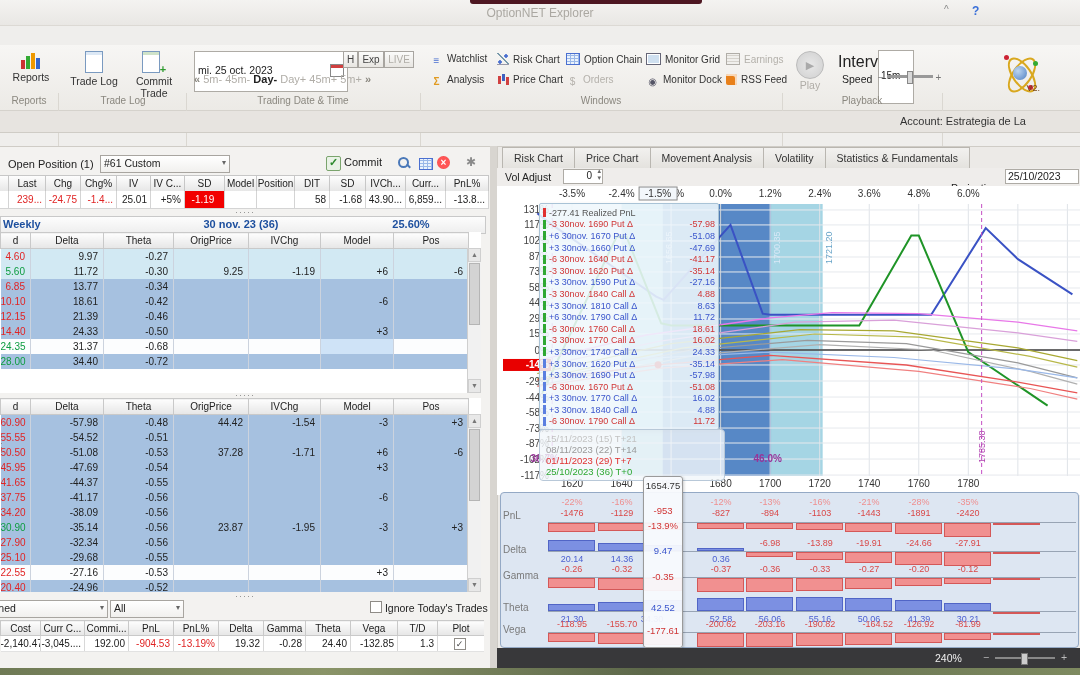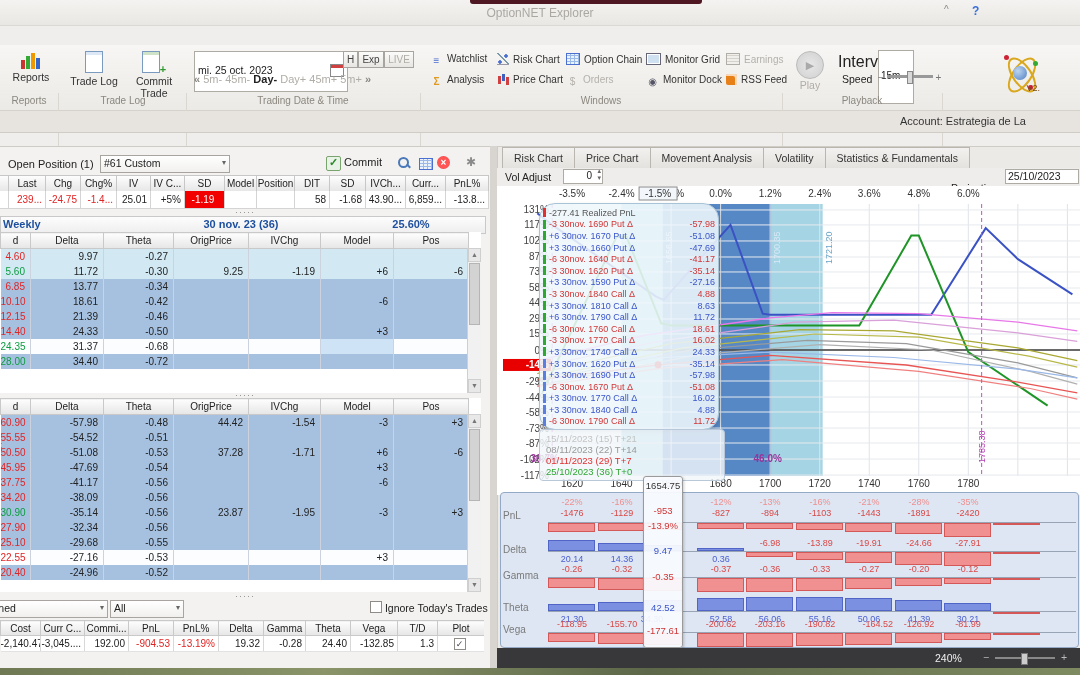--- a/index.html
+++ b/index.html
@@ -50,21 +50,21 @@
   table.ttbl{border-collapse:collapse;table-layout:fixed;width:484px;}
   table.ttbl th{background:linear-gradient(#fdfdfd,#e6e6e6);border:1px solid #c9c9c9;font-weight:normal;font-size:10px;height:14px;padding:0;overflow:hidden;}
   table.ttbl td{height:15px;font-size:10px;text-align:right;padding:0 3px 0 0;border-right:1px solid #d8d8d8;border-bottom:1px solid #e2e2e2;background:#fff;overflow:hidden;white-space:nowrap;}
   .cbx{display:inline-block;width:10px;height:10px;background:#fff;border:1px solid #8f8c87;font-size:9px;line-height:10px;text-align:center;color:#444;vertical-align:-1px;}
   
   .rpanel{left:497px;top:146px;width:583px;height:522px;background:#eceae7;border-top:1px solid #cfccc6;border-left:1px solid #cfccc6;}
   .tab{display:inline-block;padding:4px 11px 4px 11px;font-size:10.5px;color:#333;border:1px solid #b9b6b0;border-bottom:none;background:linear-gradient(#f2f1ef,#e4e2de);margin-right:-1px;}
   .ctoolbar{left:497px;top:168px;width:583px;height:18px;background:#efedeb;border-bottom:1px solid #ddd;font-size:10.5px;}
   .chartwrap{left:497px;top:186px;width:583px;height:309px;background:#fff;}
   svg text{font-family:"Liberation Sans",sans-serif;}
-  .legend{left:42px;top:17px;width:172px;background:rgba(239,247,252,.88);border:1px solid #a9c3d6;border-radius:16px;box-shadow:1px 2px 4px rgba(0,0,0,.15);padding:3px 3px 2px 3px;}
+  .legend{left:42px;top:17px;width:172px;background:rgba(239,247,252,.88);border:1px solid #a9c3d6;border-radius:2px;box-shadow:1px 2px 4px rgba(0,0,0,.15);padding:3px 3px 2px 3px;}
   .lgrow{display:flex;align-items:center;height:11.6px;font-size:9px;}
   .lgm{width:3px;height:9px;margin-right:3px;flex:none;}
   .mg{background:#2fa832;} .mb{background:#5b7fe0;} .mr{background:#e03030;}
   .lgt{flex:1;white-space:nowrap;overflow:hidden;}
   .lgv{width:38px;text-align:right;flex:none;}
   .pos{color:#3a55cc;} .neg{color:#d03535;} .gray{color:#555;}
   .tplus{left:42px;top:243px;width:172px;background:rgba(242,246,250,.82);border:1px solid #b8c8d8;border-radius:4px;padding:3px 6px;}
   .tprow{font-size:9.5px;height:11px;line-height:11px;}
   .t21{color:#c3c3c3;} .t14{color:#9a9a9a;} .t7{color:#e03030;} .t0{color:#2fa832;}
   
@@ -452,20 +452,29 @@
           <tr class="md">
             <td class="pc red">45.95</td>
             <td>-47.69</td>
             <td>-0.54</td>
             <td></td>
             <td></td>
             <td>+3</td>
             <td></td>
           </tr>
 
+          <tr class="md">
+            <td class="pc red">41.65</td>
+            <td>-44.37</td>
+            <td>-0.55</td>
+            <td></td>
+            <td></td>
+            <td></td>
+            <td></td>
+          </tr>
 
           <tr class="md">
             <td class="pc red">37.75</td>
             <td>-41.17</td>
             <td>-0.56</td>
             <td></td>
             <td></td>
             <td>-6</td>
             <td></td>
           </tr>

